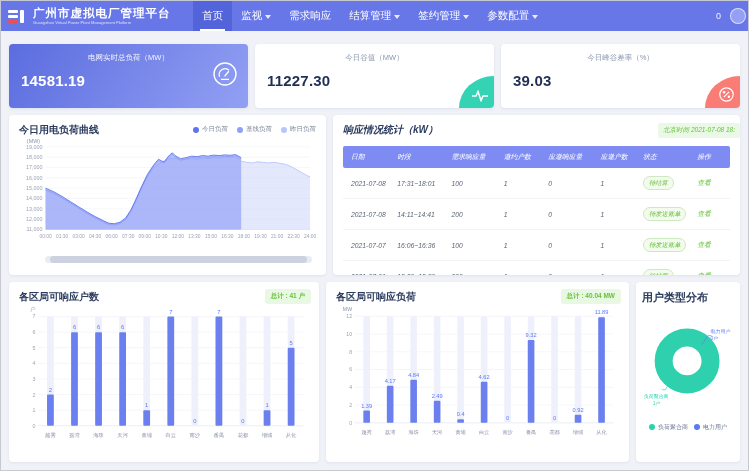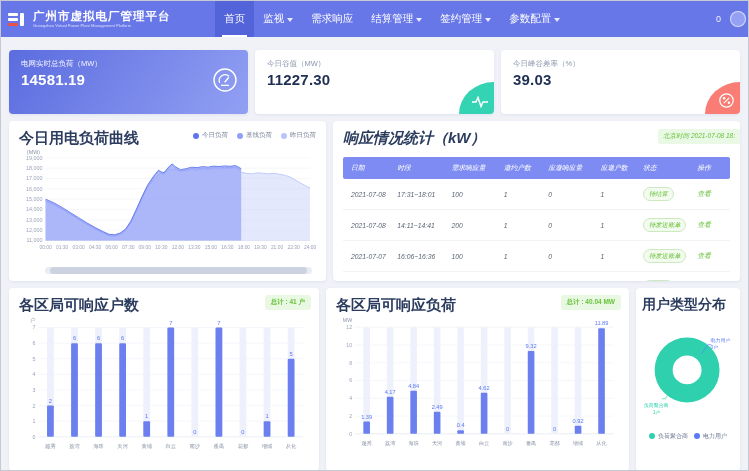--- a/index.html
+++ b/index.html
@@ -2,22 +2,22 @@
 <html><head>
 <meta charset="utf-8">
 <style>
   * { margin:0; padding:0; box-sizing:border-box; }
   html,body { width:749px; height:471px; overflow:hidden;
     font-family:"Liberation Sans","DejaVu Sans",sans-serif; background:#fff; }
   .frame { width:749px; height:471px; border:1px solid #c6c9d2; background:#f0f2f7;
     display:flex; flex-direction:column; overflow:hidden; }
 
   
-  .nav { height:36px; background:#6877e8; display:flex; align-items:center;
-    padding:0 10px 0 6px; color:#fff; flex-shrink:0;gap:22px; }
+  .nav { height:30px; background:#6877e8; display:flex; align-items:center;
+    padding:0 10px 0 6px; color:#fff; flex-shrink:0; }
   .brand { display:flex; align-items:center; gap:5px; margin-right:16px; }
   .logo { width:21px; height:17px; display:block; }
   .brand-title { font-size:11.5px; font-weight:bold; letter-spacing:1px; white-space:nowrap; }
   .brand-sub { font-size:6px; transform:scale(.68); transform-origin:left top;
     opacity:.75; white-space:nowrap; height:5px; }
   .nav-items { display:flex; height:100%; }
   .nav-item { padding:0 9px; font-size:10.5px; display:flex; align-items:center; gap:3px;
     cursor:pointer; position:relative; white-space:nowrap; }
   .nav-item.active { background:#5363da; }
   .nav-item.active::after { content:""; position:absolute; bottom:0; left:7px; right:7px;
@@ -28,42 +28,42 @@
   .nav-zero { font-size:9px; opacity:.9; }
   .avatar { width:16px; height:16px; border-radius:50%; background:#93a0f3;
     border:1px solid rgba(255,255,255,.65); margin-right:-8px; }
 
   .content { flex:1; padding:13px 8px 8px; display:flex; flex-direction:column; gap:7px; }
 
   
   .kpi-row { display:flex; gap:7px; height:64px; flex-shrink:0; }
   .kpi { flex:1; background:#fff; border-radius:4px; position:relative; padding:9px 12px;
     overflow:hidden; box-shadow:0 1px 3px rgba(70,90,180,.10); }
-  .kpi-label { font-size:7.5px; color:#8a96ad; margin-bottom:2px; white-space:nowrap; }
+  .kpi-label { font-size:7.5px; color:#8a96ad; margin-bottom:9px; white-space:nowrap;text-align:center; }
   .kpi-value { font-size:15px; font-weight:bold; color:#1f2f54; letter-spacing:.2px; }
   .kpi-primary { background:linear-gradient(125deg,#5b6cdf 0%,#92a0f3 100%); }
   .kpi-primary .kpi-label { color:rgba(255,255,255,.92); }
   .kpi-primary .kpi-value { color:#fff; }
   .corner { position:absolute; right:0; bottom:0; width:35px; height:32px;
     border-top-left-radius:100%; display:flex; align-items:flex-end; justify-content:flex-end;
     padding:0 6px 6px 0; }
   .gauge-wrap { position:absolute; right:10px; top:50%; transform:translateY(-50%); }
 
   
   .row2 { display:flex; gap:7px; height:160px; flex-shrink:0; }
   .row3 { display:flex; gap:7px; flex:1; min-height:0; }
   .panel { background:#fff; border-radius:4px; padding:8px 10px; position:relative;
     box-shadow:0 1px 3px rgba(70,90,180,.10); overflow:hidden; }
-  .panel-title { font-size:15px; font-weight:bold; color:#2b3c5e; white-space:nowrap; }
+  .panel-title { font-size:10px; font-weight:bold; color:#2b3c5e; white-space:nowrap; }
   #load-panel { width:317px; flex-shrink:0; }
   #table-panel { flex:1; min-width:0;font-style:italic; }
   #hh-panel { width:310px; flex-shrink:0; }
   #load2-panel { flex:1; min-width:0; }
   #user-panel { width:104px; flex-shrink:0; padding:8px 6px; }
-  #user-panel .panel-title { font-size:14px; }
+  #user-panel .panel-title { font-size:11px; }
 
   .legend { position:absolute; right:10px; top:10px; display:flex; gap:9px; }
   .legend-item { display:flex; align-items:center; gap:3px; font-size:6.5px; color:#7a8499; cursor:pointer; }
   .legend-dot { width:6px; height:6px; border-radius:50%; }
 
   .scrollbar { height:7px; background:#e9ecf3; border-radius:4px; margin:1px 4px 0 26px; position:relative; }
   .scroll-handle { position:absolute; left:2%; right:2%; top:0; bottom:0; background:#ccd2df; border-radius:4px; }
 
   .time-badge { position:absolute; top:8px; right:0; background:#eaf8e6; color:#67c23a;
     font-size:6.5px; padding:3px 5px; border-radius:2px; white-space:nowrap; }

